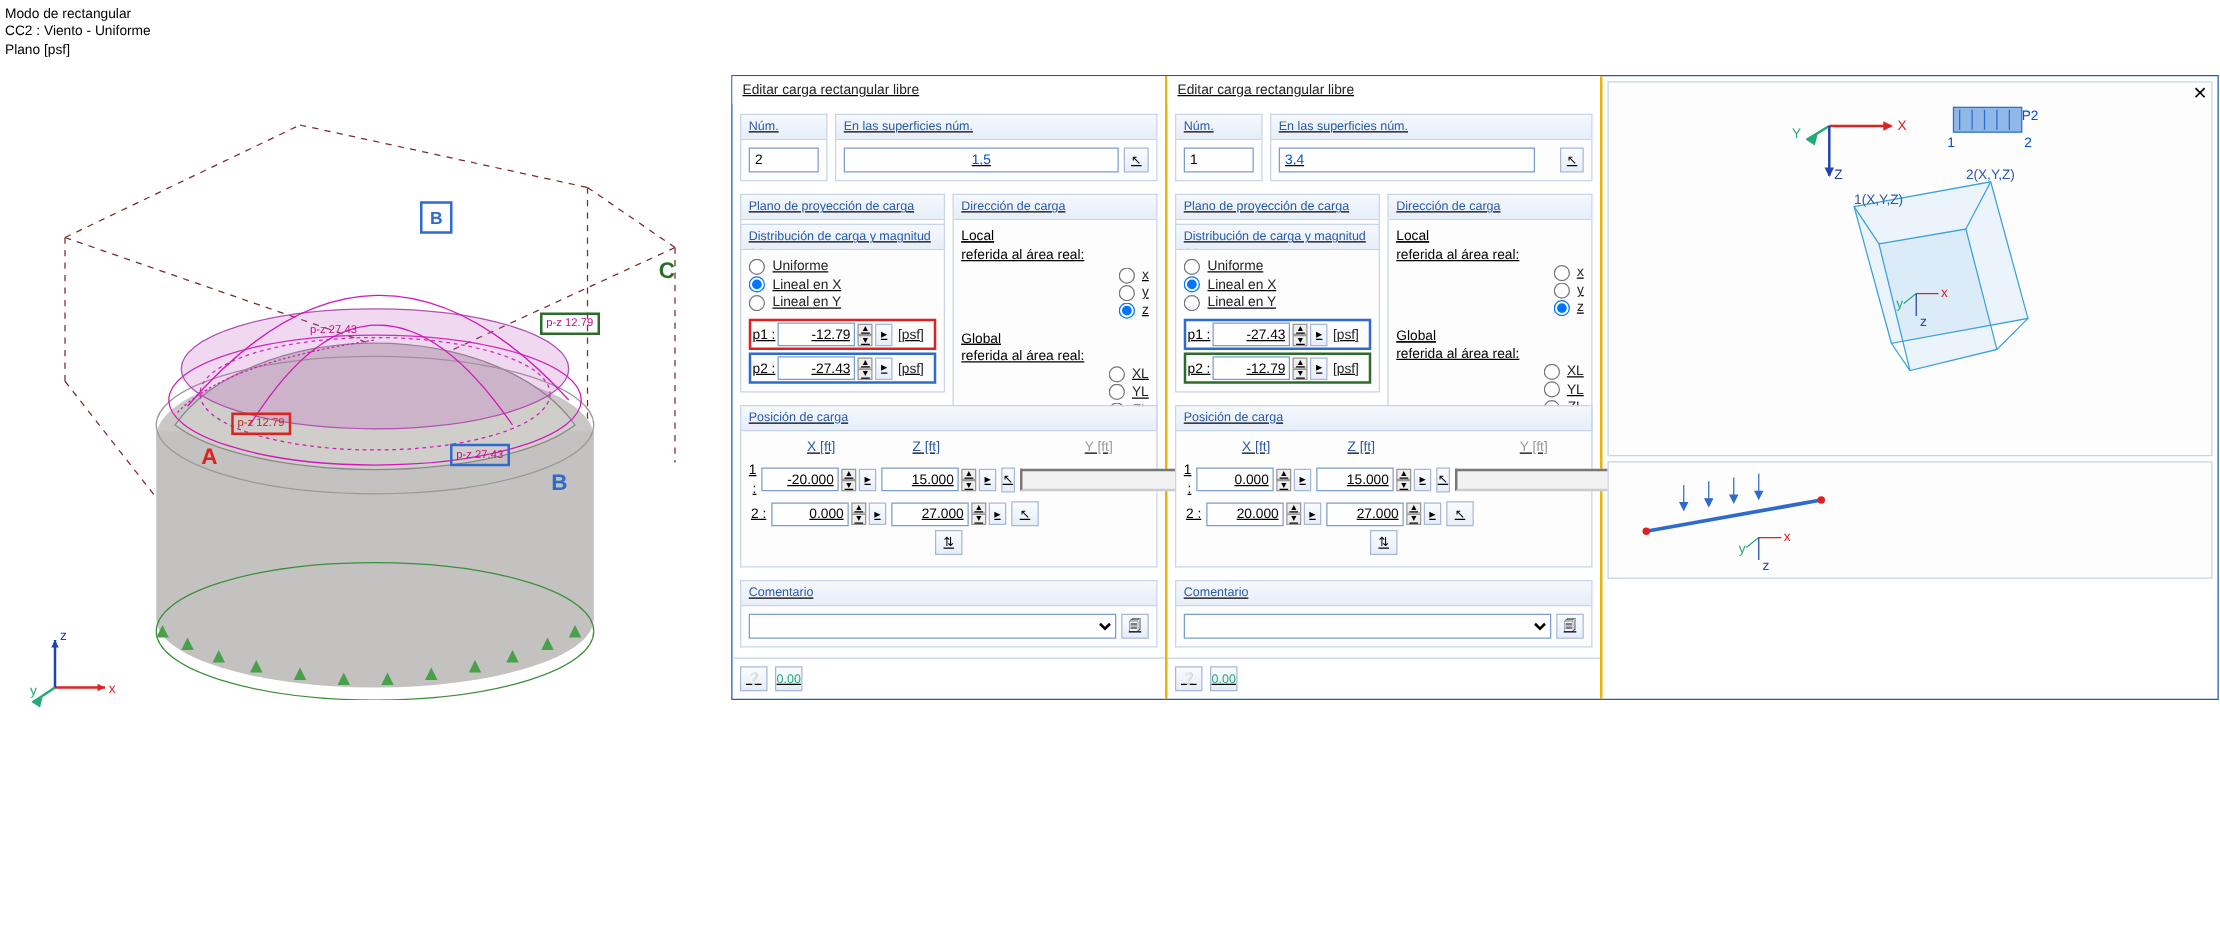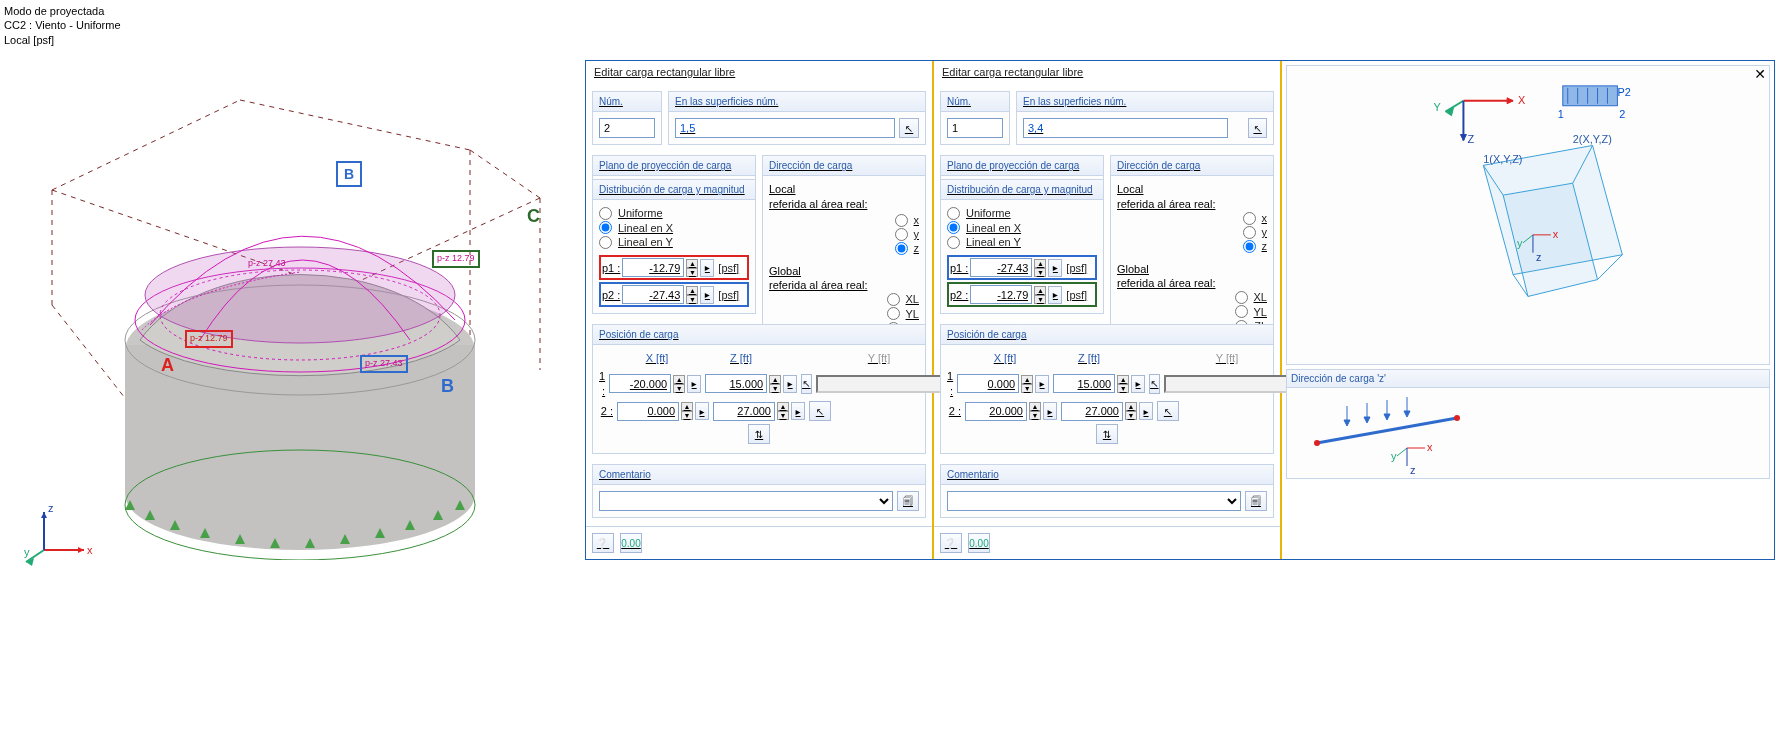--- a/index.html
+++ b/index.html
@@ -46,23 +46,23 @@
     .col-hdr span { flex:1; text-align:center; }
     .pos-row { display:flex; align-items:center; gap:4px; margin-bottom:3px;}
     .pos-row .n { width:14px; text-align:right;}
     .select { border:1px solid #7a9ecb; height:20px; flex:1; background:#fff;}
     svg.dome { position:absolute; top:60px; left:40px; }
   </style>
 </head>
 <body>
 
 <div class="viewport-info">
-  <div>Modo de proyectada</div>
+  <div>Modo de rectangular</div>
   <div>CC2 : Viento - Uniforme</div>
-  <div>Local [psf]</div>
+  <div>Plano [psf]</div>
 </div>
 
 <div class="model-view">
   <svg class="dome" width="520" height="500">
 
     <g stroke="#7a2a2a" stroke-dasharray="5 5" fill="none">
       <line x1="12" y1="130" x2="200" y2="40"></line>
       <line x1="200" y1="40" x2="430" y2="90"></line>
       <line x1="430" y1="90" x2="500" y2="138"></line>
       <line x1="500" y1="138" x2="300" y2="230"></line>
@@ -141,21 +141,21 @@
       </div>
     <div class="content">
       <div class="row">
         <div style="width:70px;">
           <div class="grp-head">Núm.</div>
           <div class="grp-body"><input class="txt-in" value="2" style=""></div>
         </div>
         <div style="flex:1;">
           <div class="grp-head">En las superficies núm.</div>
           <div class="grp-body" style="display:flex; gap:4px;">
-            <input class="txt-in" style="color: rgb(0, 80, 208);" value="1,5">
+            <input class="txt-in" style="color: rgb(0, 80, 208); text-align: center;" value="1,5">
             <span class="icon-btn">↖</span>
           </div>
         </div>
       </div>
 
       <div class="two-col">
         <div>
           <div class="grp-head">Plano de proyección de carga</div>
           <div class="grp-body">
             <label class="radio-row">
@@ -572,21 +572,20 @@
           <line x1="0" y1="0" x2="18" y2="0" stroke="#d22"></line>
             <line x1="0" y1="0" x2="-10" y2="8" stroke="#2a7"></line>
             <line x1="0" y1="0" x2="0" y2="18" stroke="#24a"></line>
           <text x="20" y="3" fill="#d22" font-size="8">x</text>
             <text x="-16" y="12" fill="#2a7" font-size="8">y</text>
             <text x="3" y="26" fill="#24a" font-size="8">z</text>
         </g>
       </svg>
     </div>
     <div class="preview-box" style="height:110px;">
-      <div class="small-title">Dirección de carga 'z'</div>
       <svg width="100%" height="88">
         <line x1="30" y1="55" x2="170" y2="30" stroke="#2f6bcc" stroke-width="3"></line>
         <circle cx="30" cy="55" r="3" fill="#d22"></circle>
           <circle cx="170" cy="30" r="3" fill="#d22"></circle>
         <g stroke="#2f6bcc" fill="#2f6bcc">
           <line x1="60" y1="18" x2="60" y2="35"></line>
             <polygon points="60,38 57,32 63,32"></polygon>
           <line x1="80" y1="15" x2="80" y2="32"></line>
             <polygon points="80,35 77,29 83,29"></polygon>
           <line x1="100" y1="12" x2="100" y2="29"></line>

